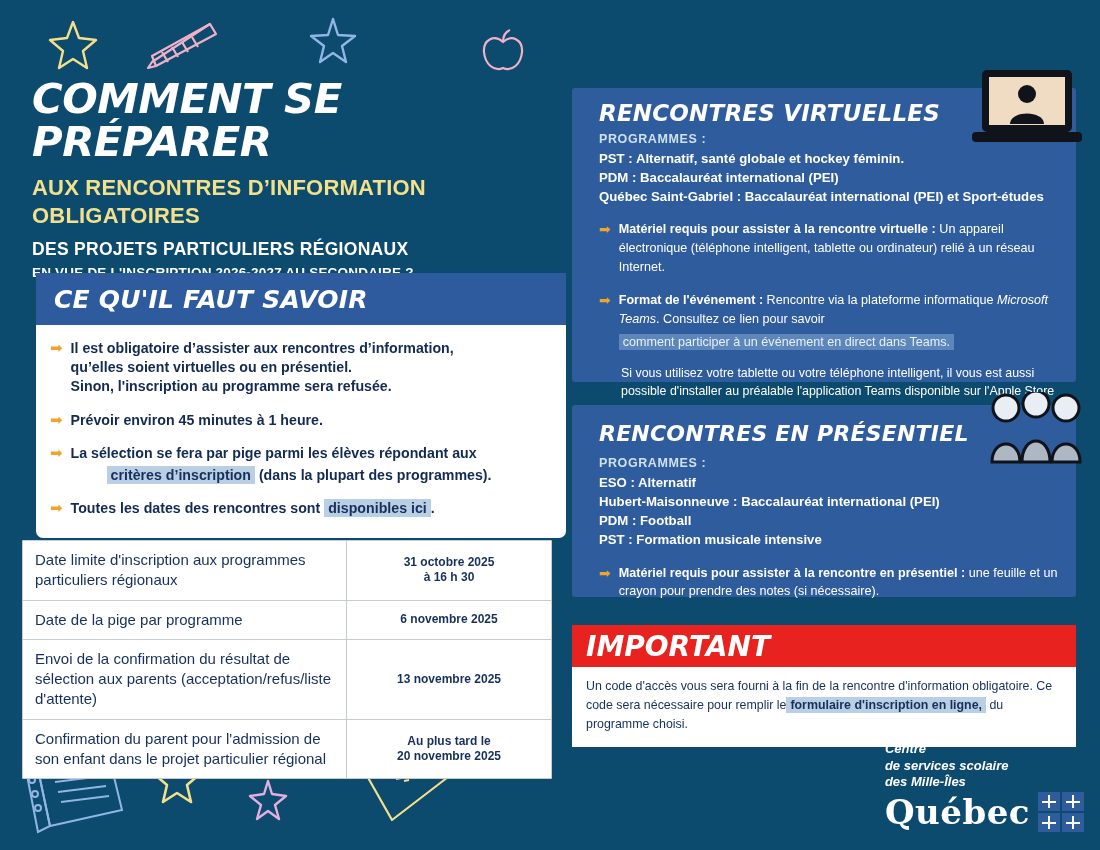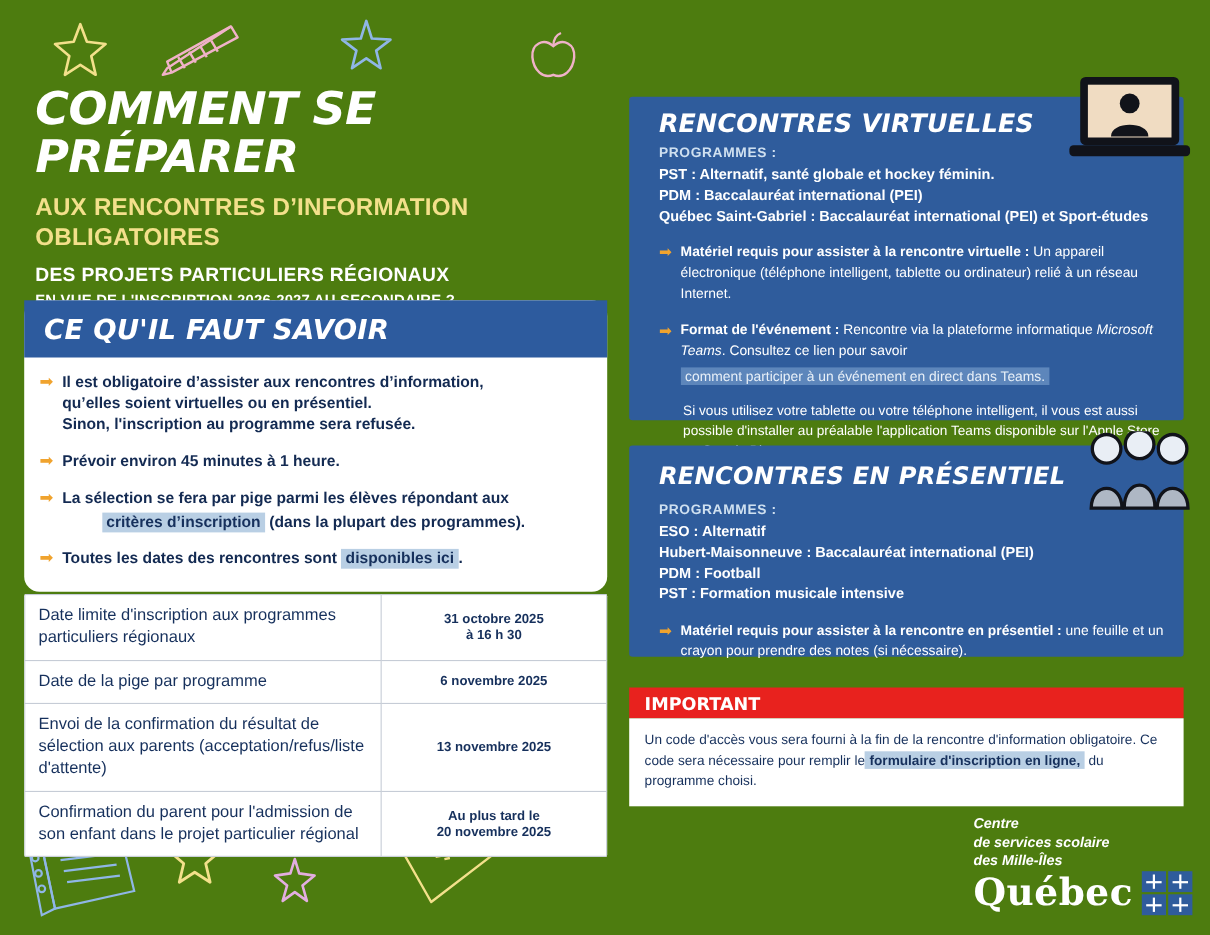--- a/index.html
+++ b/index.html
@@ -2,21 +2,21 @@
 <html><head>
 <meta charset="utf-8">
 <style>
   * { box-sizing: border-box; margin: 0; padding: 0; }
   html, body {
     width: 1100px; height: 850px;
     background: #1b2a57;
     font-family: "Liberation Sans", sans-serif;
     overflow: hidden;
   }
-  .page { position: relative; width: 1100px; height: 850px; background: #4d7c0f; }
+  .page { position: relative; width: 1100px; height: 850px; background: #0c4a6e; }
 
   
   .doodle { position: absolute; pointer-events: none; }
 
   
   .left { position: absolute; left: 32px; top: 78px; width: 520px; }
   h1.title {
     font-family: "DejaVu Sans", sans-serif;
     color: #ffffff;
     font-size: 41px;
@@ -46,23 +46,23 @@
     color: #ffffff;
     font-size: 13.5px;
     font-weight: 800;
     margin-top: 5px;
     letter-spacing: .2px;
   }
 
   
   .card-white {
     position: absolute;
-    left: 22px;
+    left: 36px;
     background: #ffffff;
-    border-radius: 14px;
+    border-radius: 7px;
   }
   .card-head {
     background: #2d5b9e;
     color: #fff;
     font-family: "DejaVu Sans", sans-serif;
     font-style: italic;
     font-weight: 900;
     font-size: 25px;
     padding: 12px 16px 11px 18px;
     letter-spacing: .2px;
@@ -124,22 +124,23 @@
   .cb-txt i { font-style: italic; }
   .link-hl { background: #5d86bb; color: #e8f0f8; padding: 1px 4px; }
   .cb-note { color: #ffffff; font-size: 12.4px; line-height: 1.5; margin-top: 12px; margin-left: 22px; }
 
   
   .imp-wrap { position: absolute; left: 572px; top: 625px; width: 504px; }
   .imp-head {
     background: #e8221e;
     color: #ffffff;
     font-family: "DejaVu Sans", sans-serif;
+    font-style: italic;
     font-weight: 900;
-    font-size: 16px;
+    font-size: 28px;
     padding: 5px 0 4px 14px;
   }
   .imp-body {
     background: #ffffff;
     padding: 10px 14px 12px 14px;
     color: #16305c;
     font-size: 12.4px;
     line-height: 1.55;
   }
 

